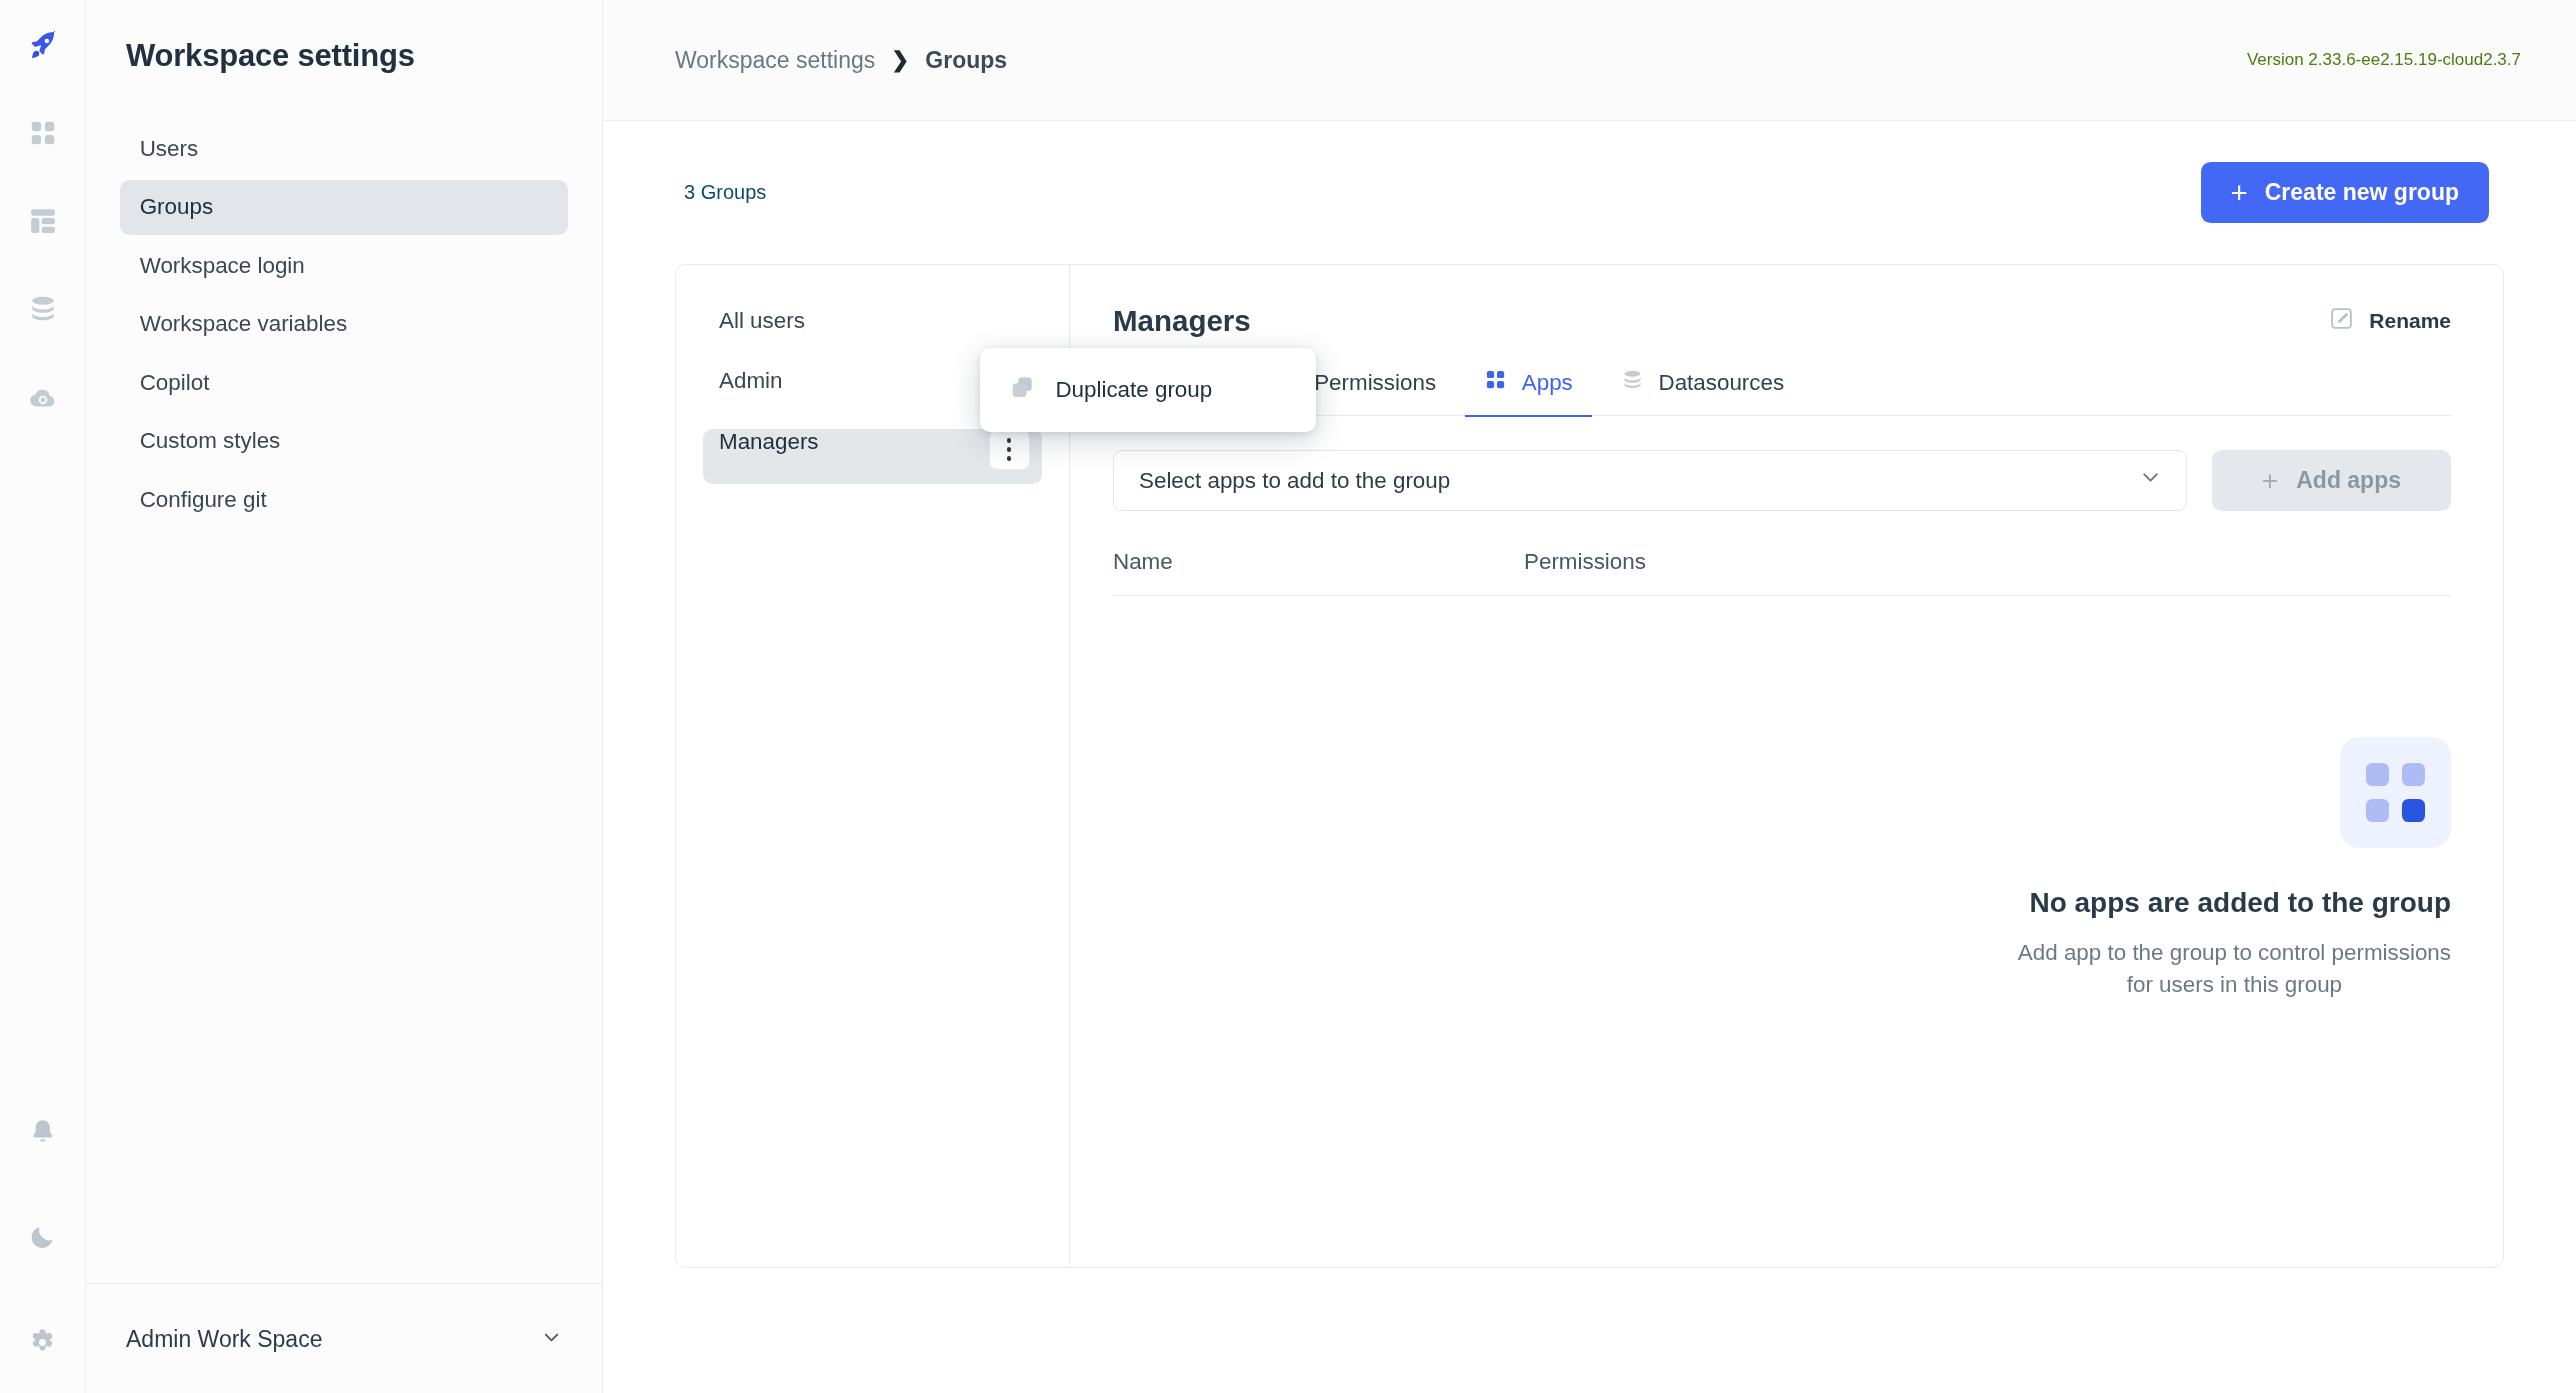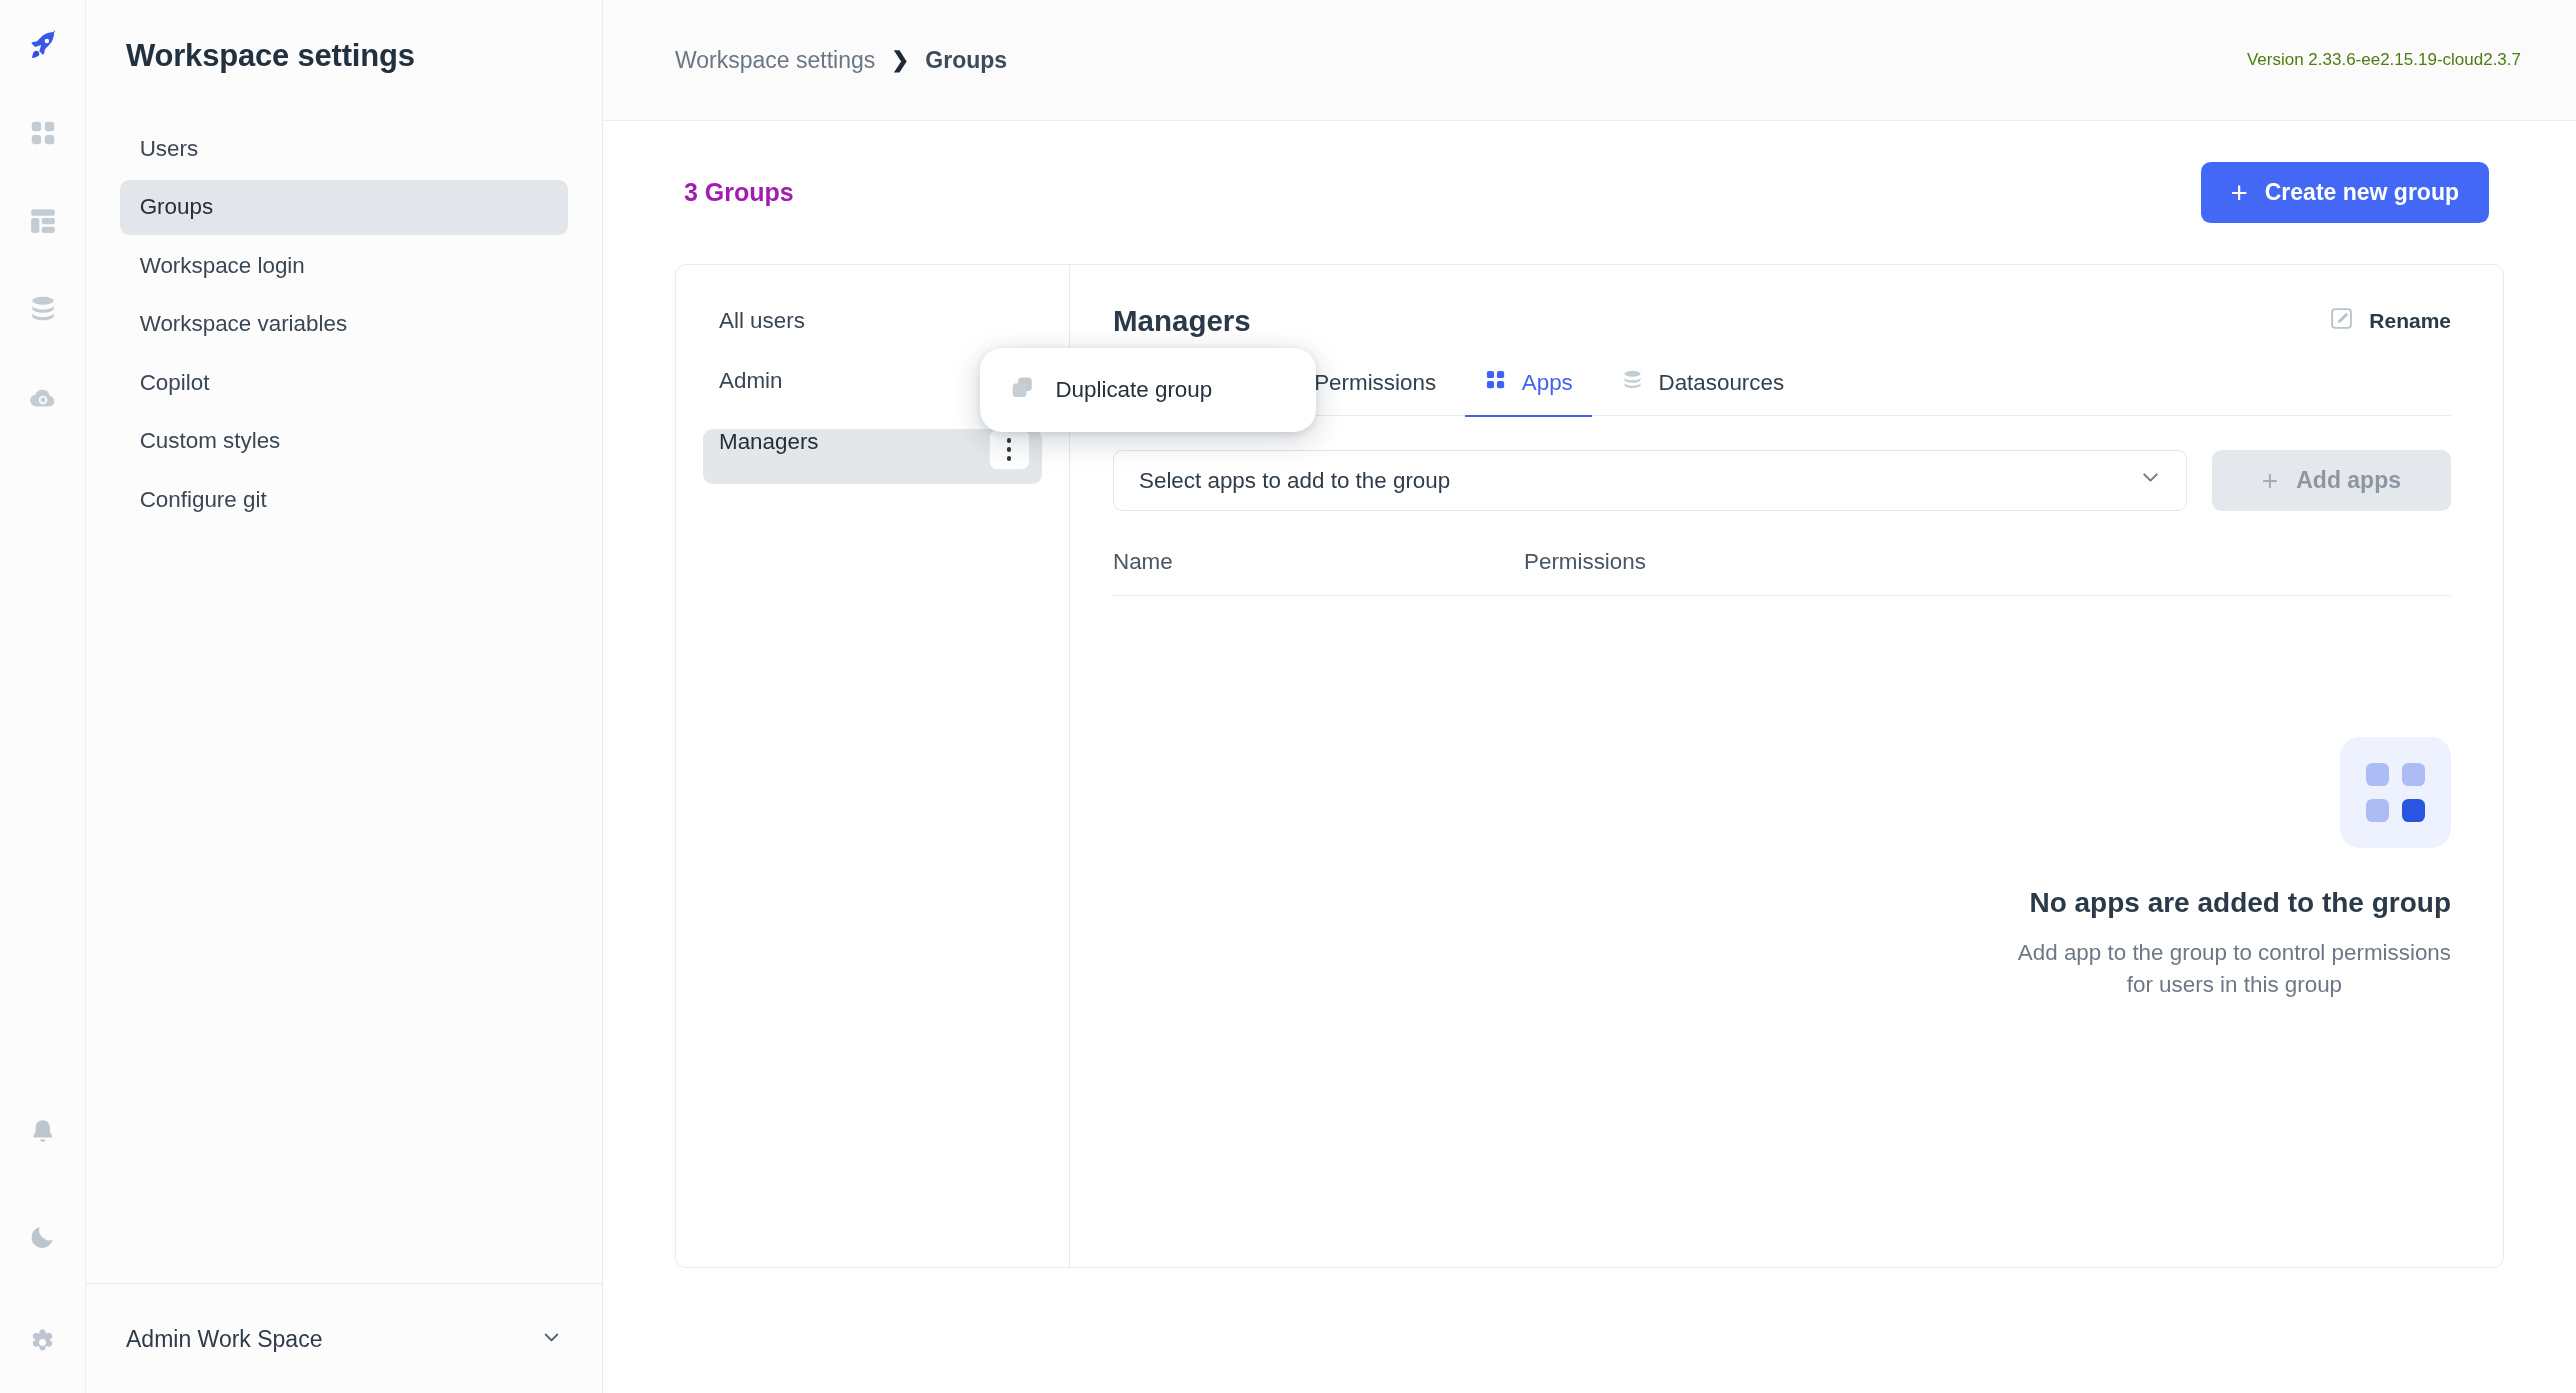--- a/index.html
+++ b/index.html
@@ -68,21 +68,21 @@
   .crumb-sep { color: #1f2933; font-weight: 700; font-size: 21.5px; }
   .crumb-current { color: #3c4a59; font-weight: 700; }
   .version { margin-left: auto; font-size: 17px; color: #4d7c0f; }
 
   .content { flex: 1 1 auto; padding: 0 72px; min-height: 0; position: relative; }
 
   .content-head {
     display: flex; align-items: center; height: 143px;
     padding: 0 15px 0 9px;
   }
-  .groups-count { font-size: 25px; color: #a21caf; font-weight: 700; }
+  .groups-count { font-size: 20px; color: #0c4a6e; font-weight: 400; }
   .btn-create {
     margin-left: auto; display: flex; align-items: center; gap: 17px;
     background: #4368f5; color: #fff; border: none; border-radius: 9.8px;
     height: 61px; padding: 0 30px; font-size: 23px; font-weight: 700;
     font-family: inherit; cursor: pointer;
   }
   .btn-create .plus { font-size: 29.5px; font-weight: 400; line-height: 1; }
 
   
   .card {
@@ -104,21 +104,21 @@
     margin-left: auto; width: 41px; height: 41px; border-radius: 8px;
     background: #ffffff; border: 0.9px solid #e6e9ed;
     display: flex; flex-direction: column; align-items: center; justify-content: center; gap: 4.5px;
     cursor: pointer;
   }
   .kebab i { width: 4.5px; height: 4.5px; border-radius: 50%; background: #2b3742; display: block; }
 
   
   .ctx-menu {
     position: absolute; left: 304px; top: 83px; width: 336px;
-    background: #fff; border-radius: 22px;
+    background: #fff; border-radius: 10px;
     box-shadow: 0 8px 30px rgba(22,33,48,0.20), 0 1.8px 7.2px rgba(22,33,48,0.10);
     padding: 17px 0 17px 0; z-index: 40;
   }
   .ctx-item {
     display: flex; align-items: center; gap: 19.7px;
     height: 50px; margin: 0 19.7px; padding: 0 9px; border-radius: 5.4px;
     font-size: 22.4px; color: #23303c; cursor: pointer;
   }
   .ctx-item.focused { outline: 2.7px solid #1a6cb5; outline-offset: 0px; }
 

